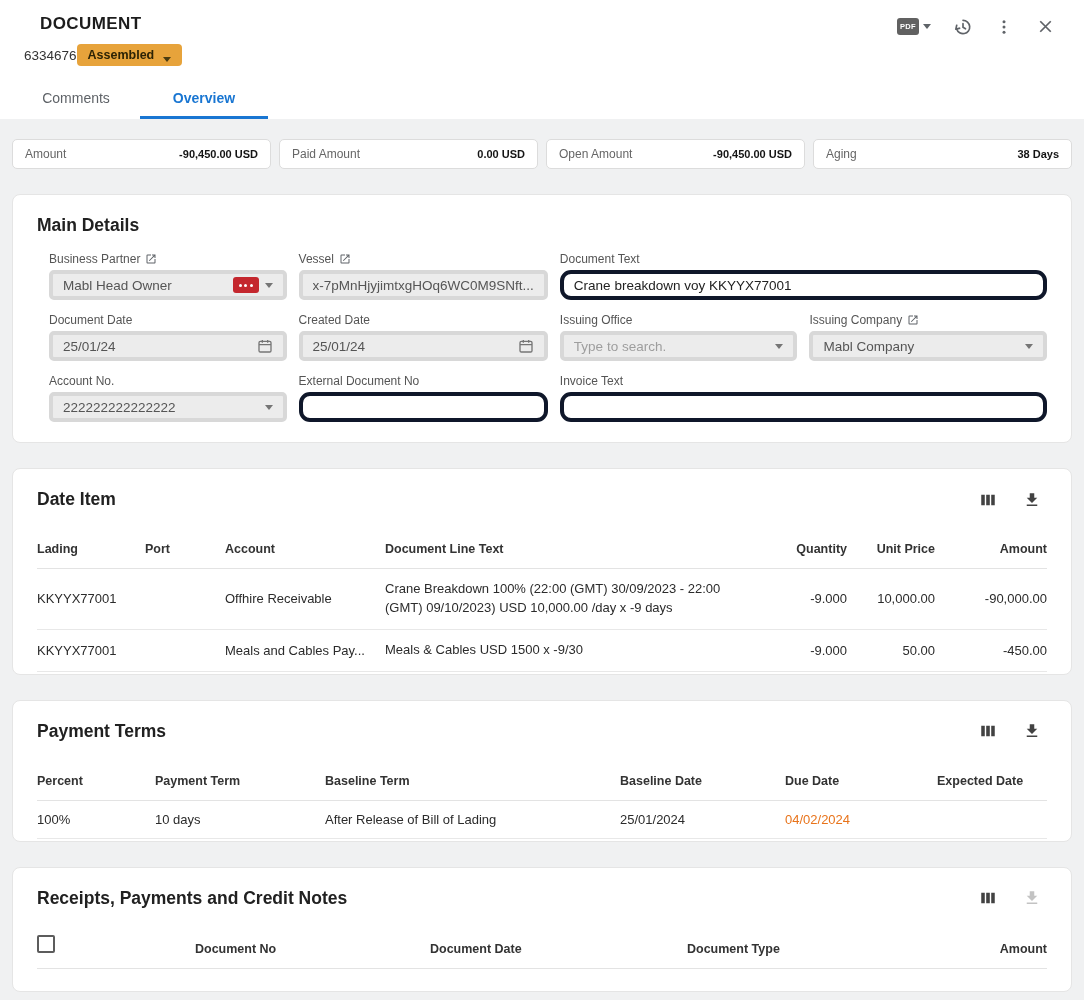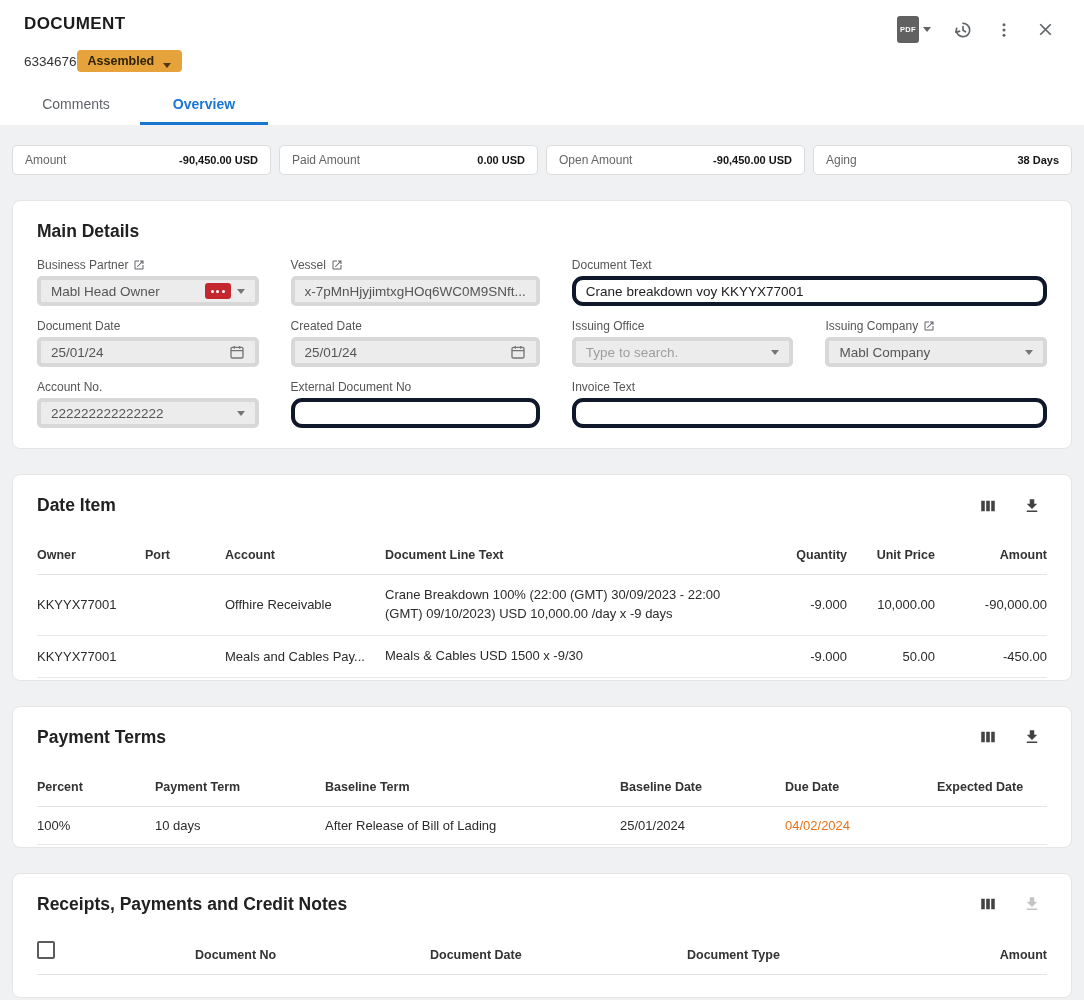--- a/index.html
+++ b/index.html
@@ -7,26 +7,26 @@
     --badge-bg:#e7a33b;
     --due-orange:#e8731a;
     --red-badge:#c4272e;
   }
   *{box-sizing:border-box;margin:0;padding:0;}
   html,body{width:1084px;height:1000px;overflow:hidden;}
   body{font-family:"Liberation Sans",sans-serif;background:#f0f1f2;color:#222;}
 
   
   .topbar{background:#fff;padding:14px 24px 0 24px;}
-  .title-row{display:flex;justify-content:space-between;align-items:flex-start;}
+  .title-row{display:flex;justify-content:space-between;align-items:flex-start;margin-left:16px;}
   .page-title{font-size:17px;font-weight:bold;letter-spacing:.4px;color:#1c1c1c;}
   .topbar-icons{display:flex;align-items:center;gap:22px;padding-right:4px;margin-top:2px;}
   .icon-btn{background:none;border:none;cursor:pointer;display:inline-flex;align-items:center;gap:4px;padding:0;}
   .pdf-badge{display:inline-flex;align-items:center;justify-content:center;background:#616161;color:#fff;
-    font-size:7.5px;font-weight:bold;letter-spacing:.4px;border-radius:3px;width:22px;height:27px;}
+    font-size:7.5px;font-weight:bold;letter-spacing:.4px;border-radius:3px;width:22px;height:17px;}
   .caret{width:0;height:0;border-left:4px solid transparent;border-right:4px solid transparent;border-top:5px solid #757575;display:inline-block;}
   .caret.dark{border-top-color:#5f6368;}
   .caret.badge-caret{border-top-color:#4a3b10;}
 
   .subtitle-row{display:flex;align-items:center;margin-top:7px;}
   .doc-number{font-size:13.5px;color:#333;}
   .status-badge{display:inline-flex;align-items:flex-end;gap:9px;background:var(--badge-bg);border:none;border-radius:4px;
     padding:4px 11px;font-size:12.5px;font-weight:600;color:#2d2305;cursor:pointer;font-family:inherit;}
 
   .tabs{display:flex;margin-top:13px;margin-left:-12px;}
@@ -39,21 +39,21 @@
   .summary-row{display:grid;grid-template-columns:repeat(4,1fr);gap:8px;margin-bottom:25px;}
   .summary-card{background:#fff;border:1px solid #dcdcdc;border-radius:5px;display:flex;justify-content:space-between;
     align-items:center;padding:5px 12px;height:30px;}
   .summary-label{font-size:12px;color:#666;}
   .summary-value{font-size:11px;font-weight:bold;color:#141414;}
 
   .card{background:#fff;border:1px solid #e5e5e5;border-radius:8px;padding:20px 24px;margin-bottom:25px;}
   .card h2{font-size:17.5px;font-weight:bold;color:#212121;}
 
   
-  .form-grid{display:grid;grid-template-columns:repeat(4,1fr);gap:13px 32px;margin-top:16px;}
+  .form-grid{display:grid;grid-template-columns:repeat(4,1fr);gap:13px 12px;margin-top:16px;margin-left:12px;}
   .span-2{grid-column:span 2;}
   .field label{display:flex;align-items:center;gap:5px;font-size:12px;color:#555;margin-bottom:4px;}
   .control{height:30px;border:4px solid #0f172a;border-radius:5px;background:#fff;font-size:13.5px;color:#222;
     padding:0 10px;display:flex;align-items:center;gap:6px;width:100%;font-family:inherit;}
   input.control{display:block;border-radius:11px;}
   .control.disabled{background:#ececec;border-color:#d8d8d8;color:#555;}
   .control .value{flex:1;white-space:nowrap;overflow:hidden;text-overflow:ellipsis;}
   .control .placeholder{flex:1;color:#9e9e9e;white-space:nowrap;overflow:hidden;text-overflow:ellipsis;}
   .red-badge{display:inline-flex;align-items:center;justify-content:center;gap:2.5px;min-width:26px;height:16px;
     border-radius:3px;background:var(--red-badge);}
@@ -286,21 +286,21 @@
         <col style="width:108px">
           <col style="width:80px">
           <col style="width:160px">
           <col>
         <col style="width:90px">
           <col style="width:88px">
           <col style="width:112px">
       </colgroup>
       <thead>
         <tr>
-          <th>Owner</th>
+          <th>Lading</th>
           <th>Port</th>
           <th>Account</th>
           <th>Document Line Text</th>
           <th class="num">Quantity</th>
           <th class="num">Unit Price</th>
           <th class="num">Amount</th>
         </tr>
       </thead>
       <tbody>
         <tr>

